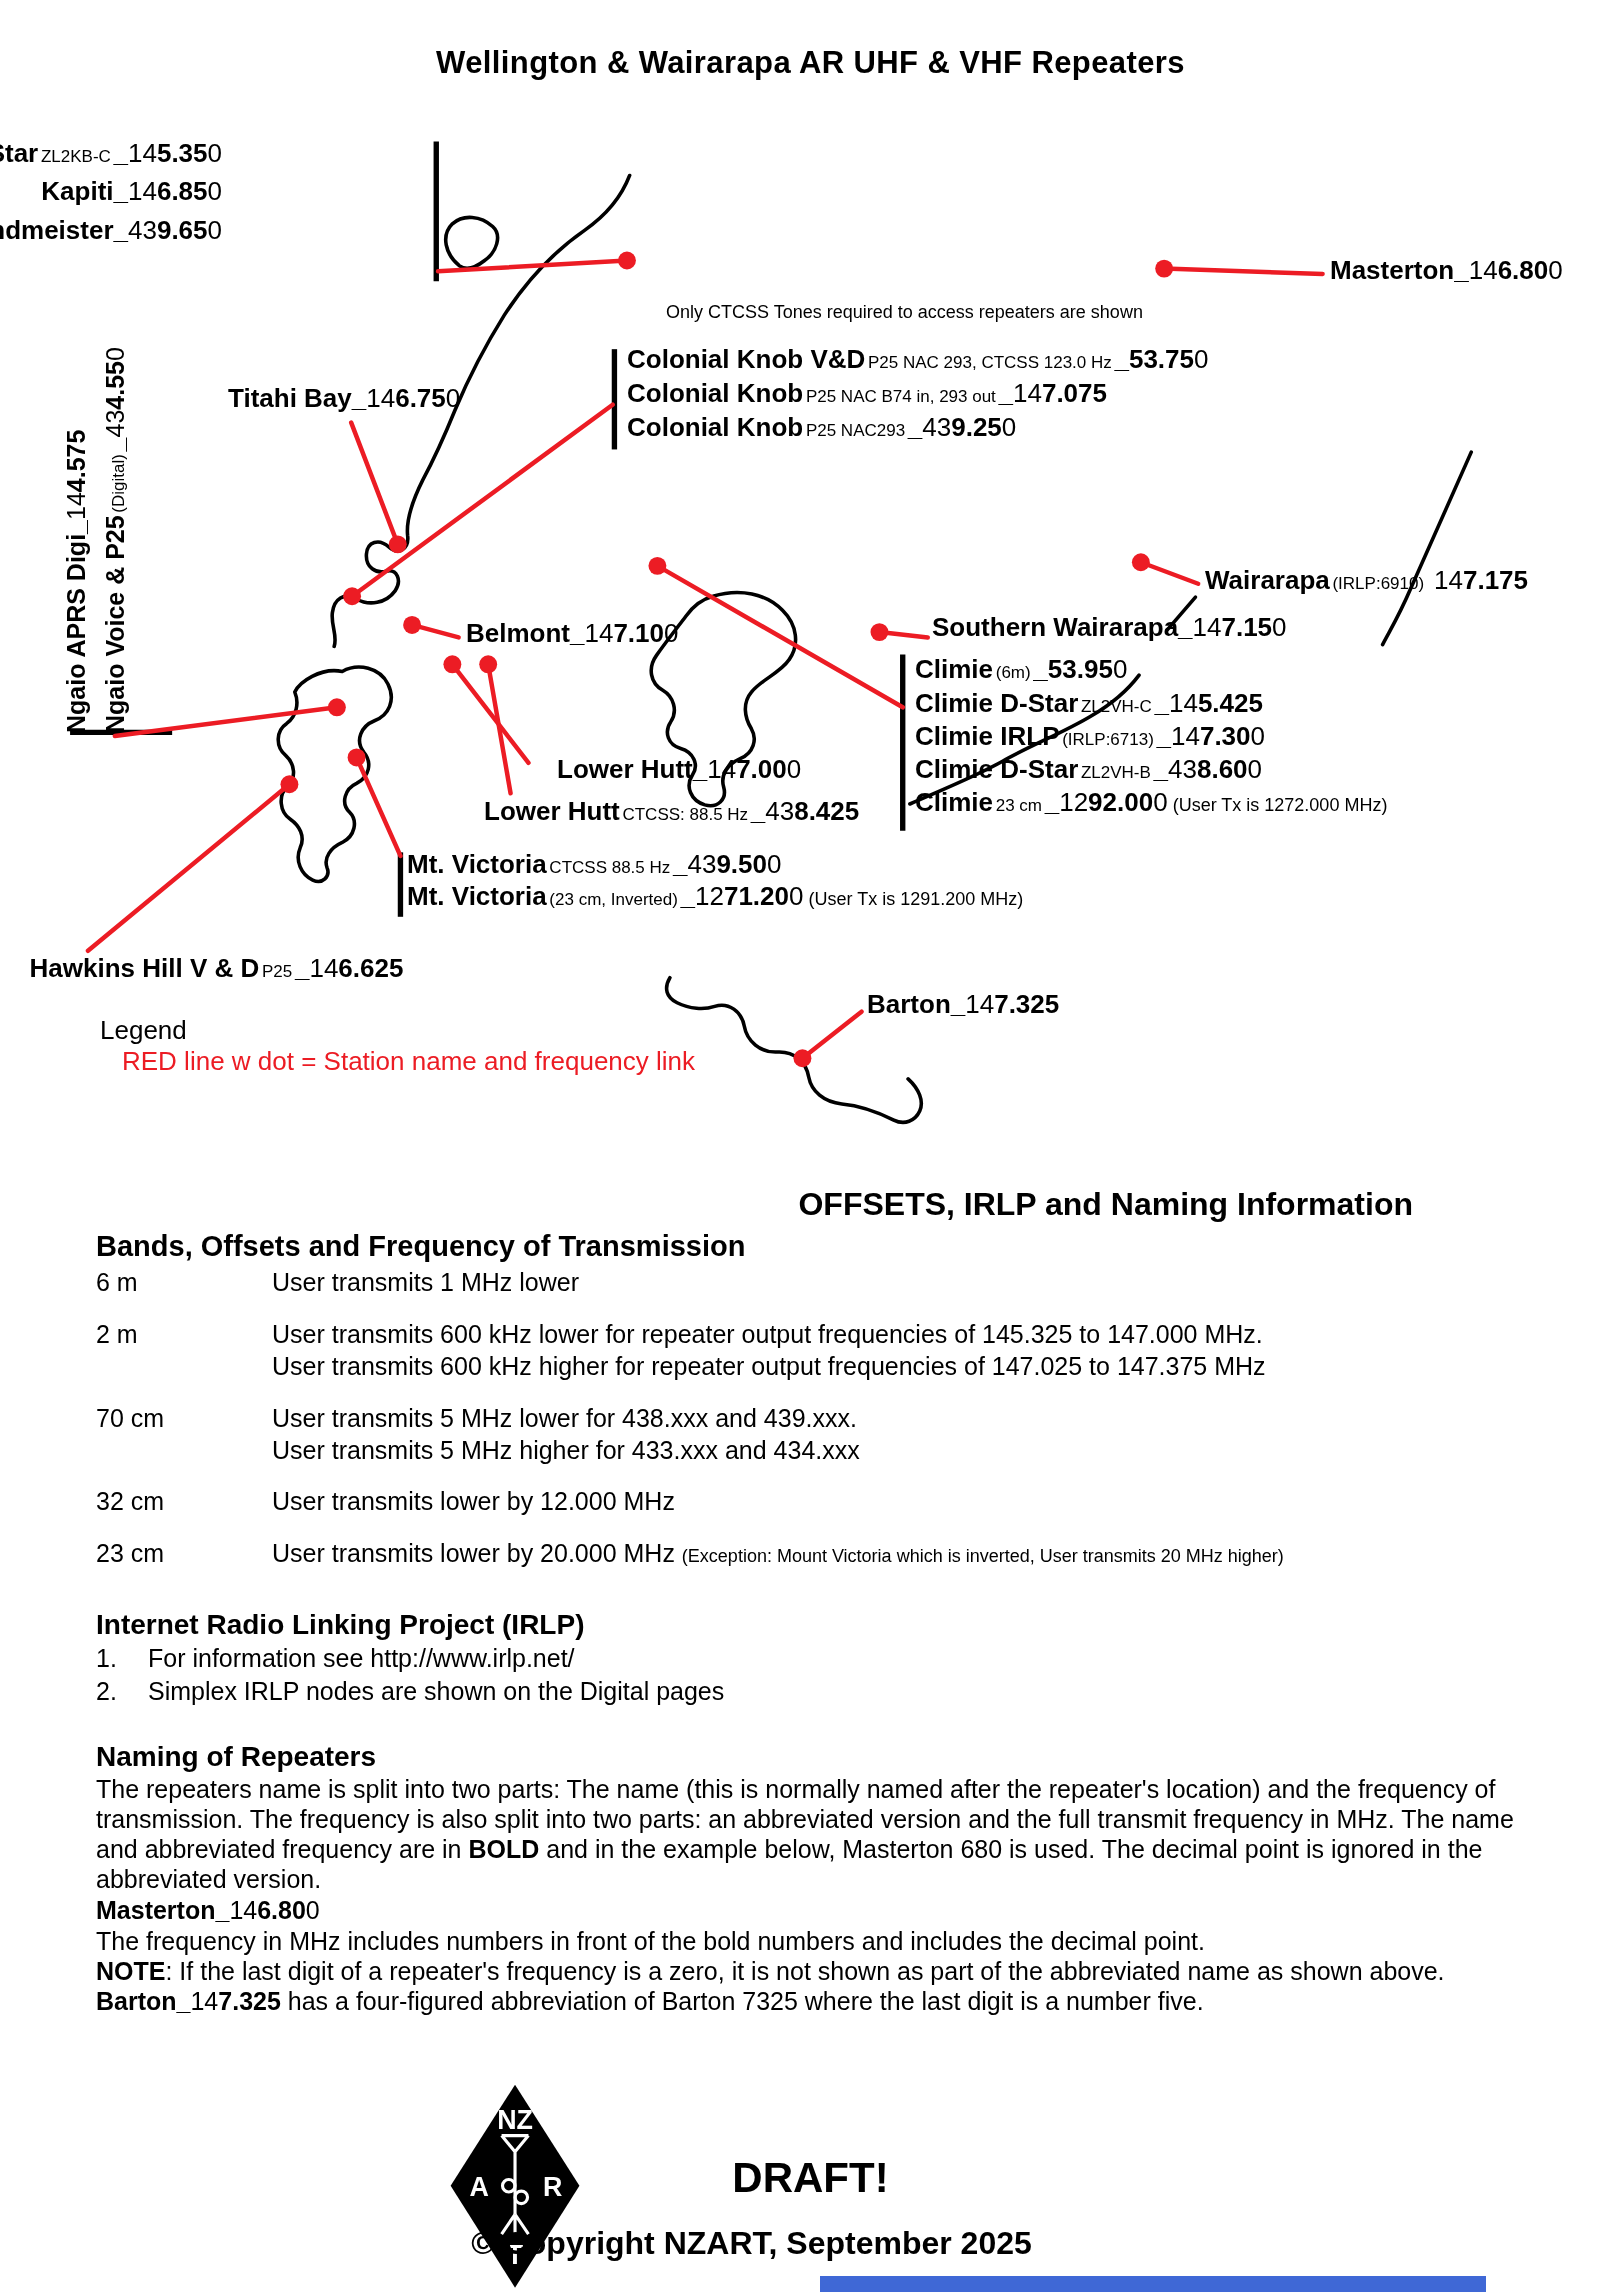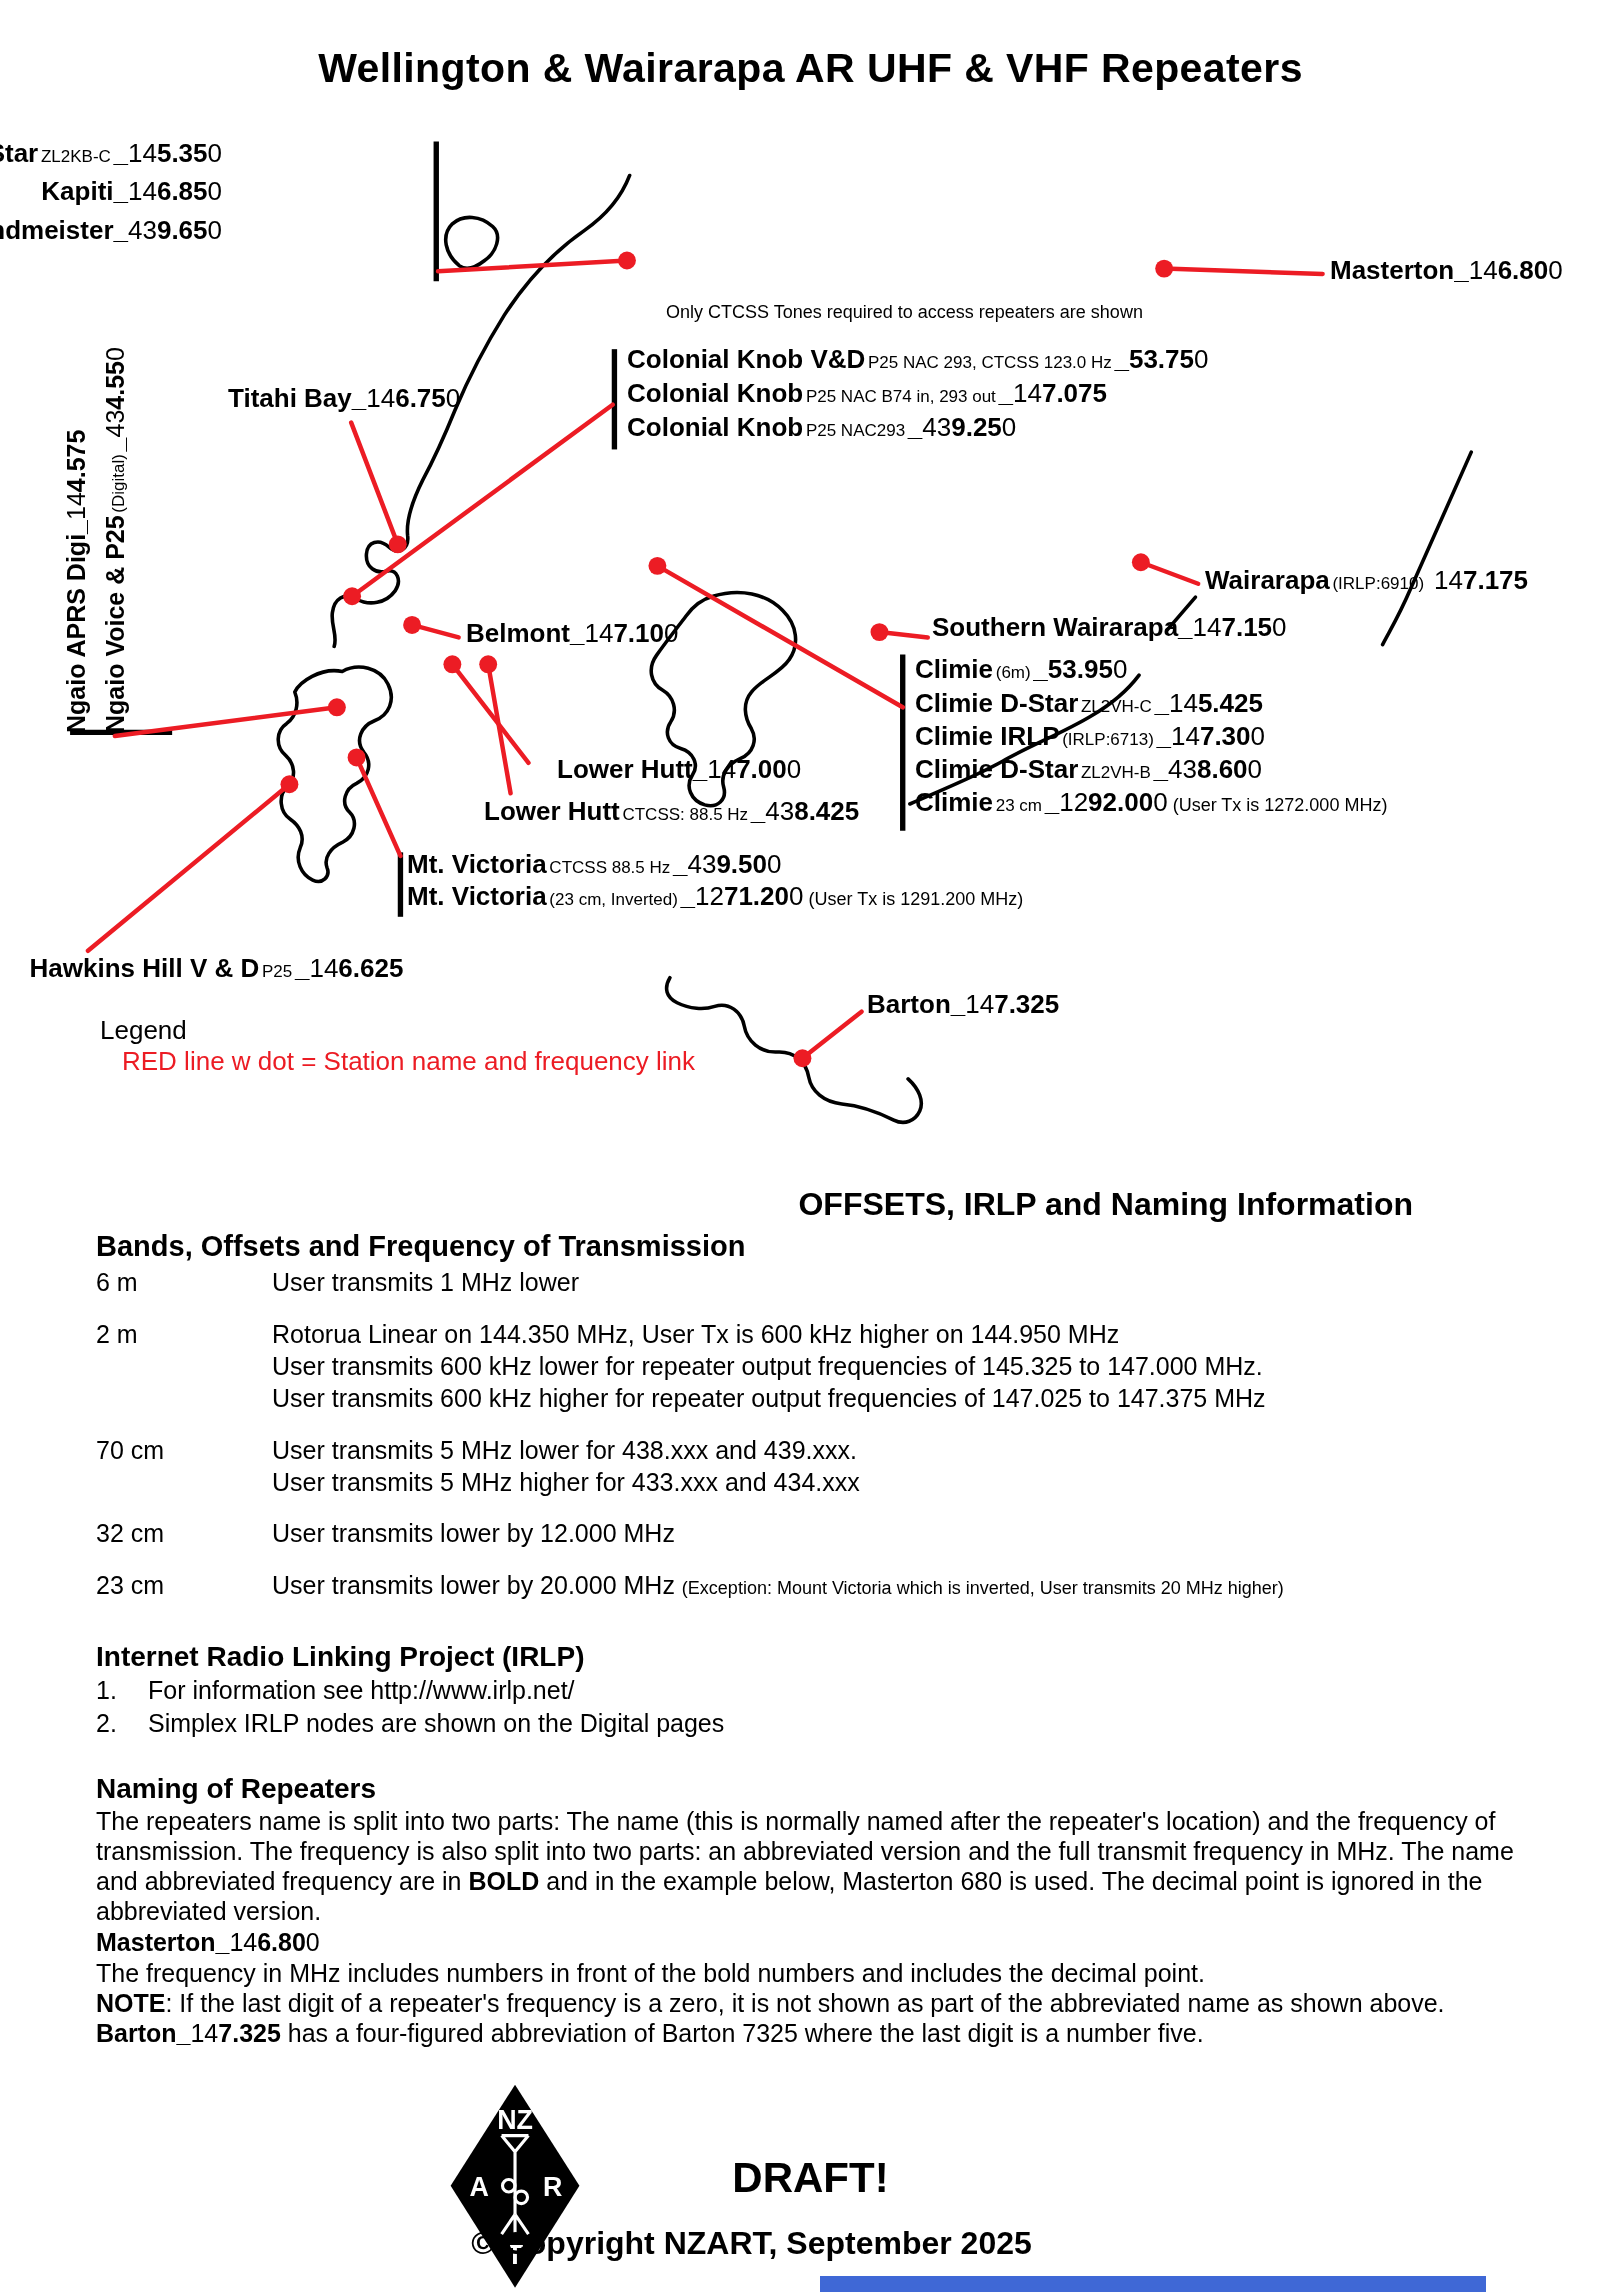--- a/index.html
+++ b/index.html
@@ -1,21 +1,21 @@
 <!DOCTYPE html>
 <html style="font-size:14.3px"><head>
 <meta charset="utf-8">
 <style>
   html,body{margin:0;padding:0;}
   body{
     width:1621px;height:2293px;background:#ffffff;position:relative;overflow:hidden;
     font-family:"Liberation Sans",sans-serif;color:#000;
   }
   #page-title{position:absolute;top:45px;left:0;width:1621px;text-align:center;
-    font-size:41px;font-weight:bold;letter-spacing:0.4px;}
+    font-size:31px;font-weight:bold;letter-spacing:0.4px;}
   #map-region{position:absolute;top:0;left:0;width:1415px;height:1146px;}
   #map-svg{position:absolute;top:0;left:0;}
   .map-label{position:absolute;white-space:nowrap;font-size:26px;line-height:1.04;}
   .seg-b{font-weight:bold;}
   .seg-s{font-size:17px;padding:0 2.7px;}
   .seg-n{font-size:18px;}
   .seg-red{color:#ec1c24;margin-left:22px;}
   #ngaio-rotated{position:absolute;left:57px;top:733px;width:484px;
     transform:rotate(-90deg);transform-origin:0 0;}
   .ngaio-line{font-size:25px;line-height:39px;white-space:nowrap;}
@@ -136,21 +136,20 @@
   <div id="bands-table">
       <div class="band-row">
         <div class="band-name">6 m</div>
         <div>
           <div class="band-line"><span class="seg-r">User transmits 1 MHz lower</span></div>
         </div>
       </div>
       <div class="band-row">
         <div class="band-name">2 m</div>
         <div>
-          <div class="band-line"><span class="seg-r">Rotorua Linear on 144.350 MHz, User Tx is 600 kHz higher on 144.950 MHz</span></div>
           <div class="band-line"><span class="seg-r">User transmits 600 kHz lower for repeater output frequencies of 145.325 to 147.000 MHz.</span></div>
           <div class="band-line"><span class="seg-r">User transmits 600 kHz higher for repeater output frequencies of 147.025 to 147.375 MHz</span></div>
         </div>
       </div>
       <div class="band-row">
         <div class="band-name">70 cm</div>
         <div>
           <div class="band-line"><span class="seg-r">User transmits 5 MHz lower for 438.xxx and 439.xxx.</span></div>
           <div class="band-line"><span class="seg-r">User transmits 5 MHz higher for 433.xxx and 434.xxx</span></div>
         </div>

